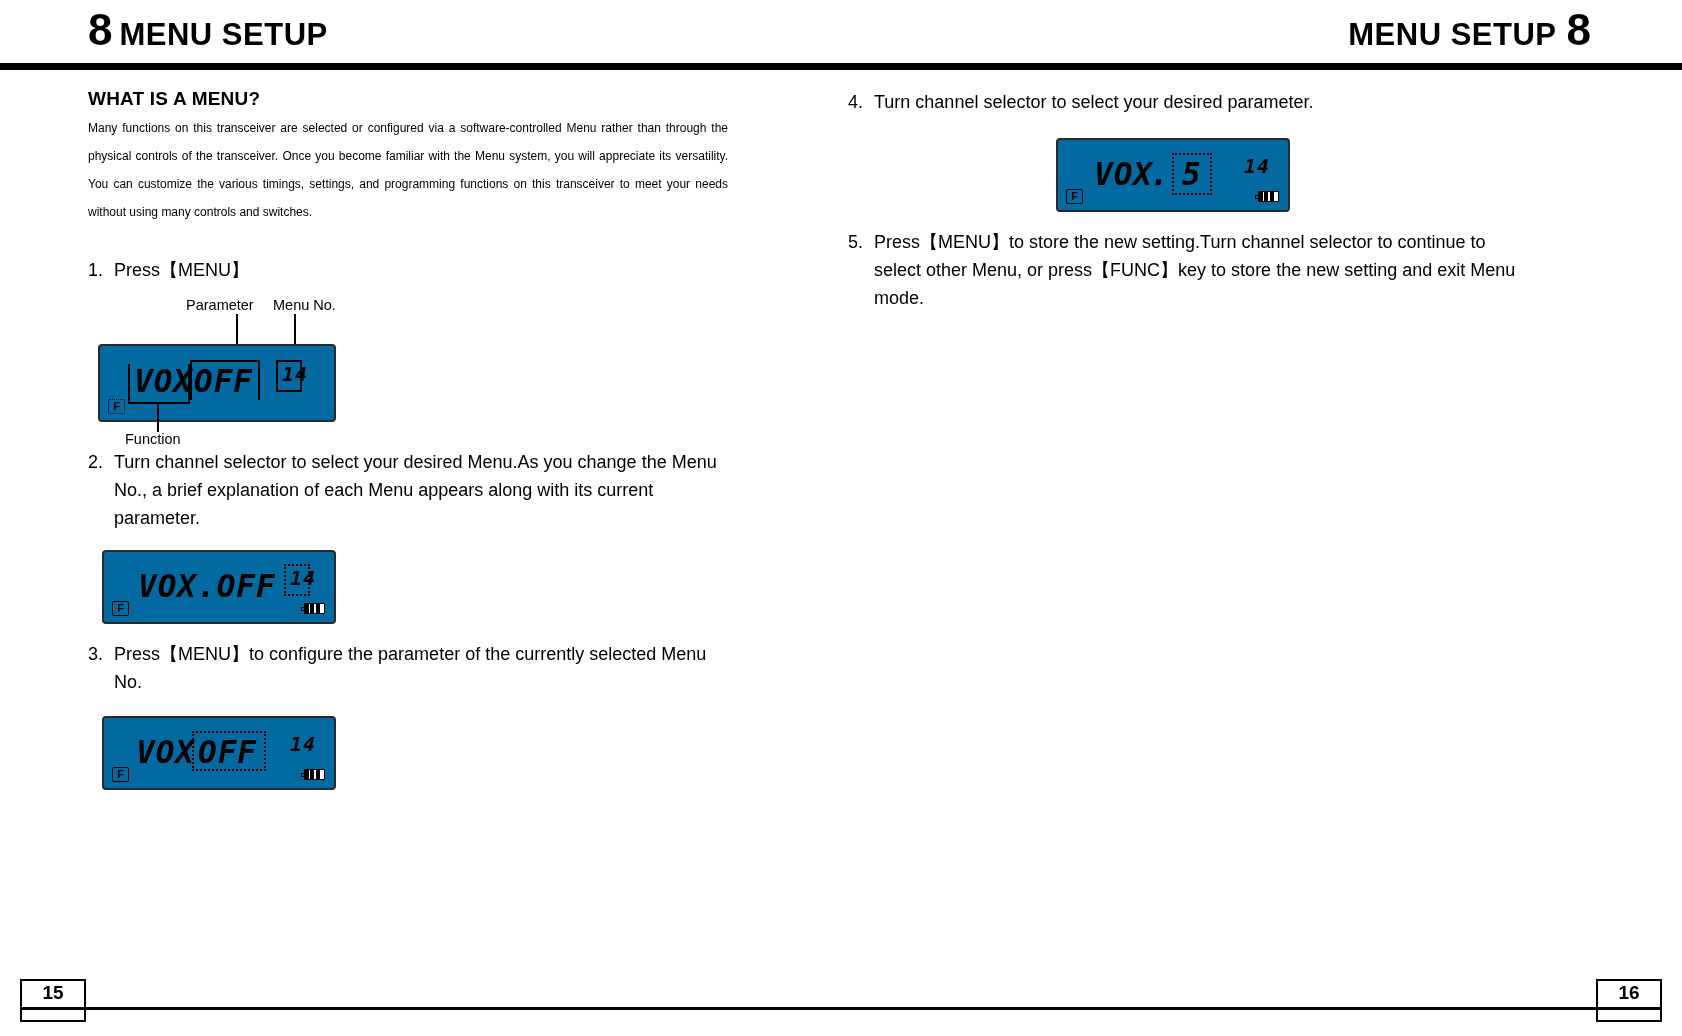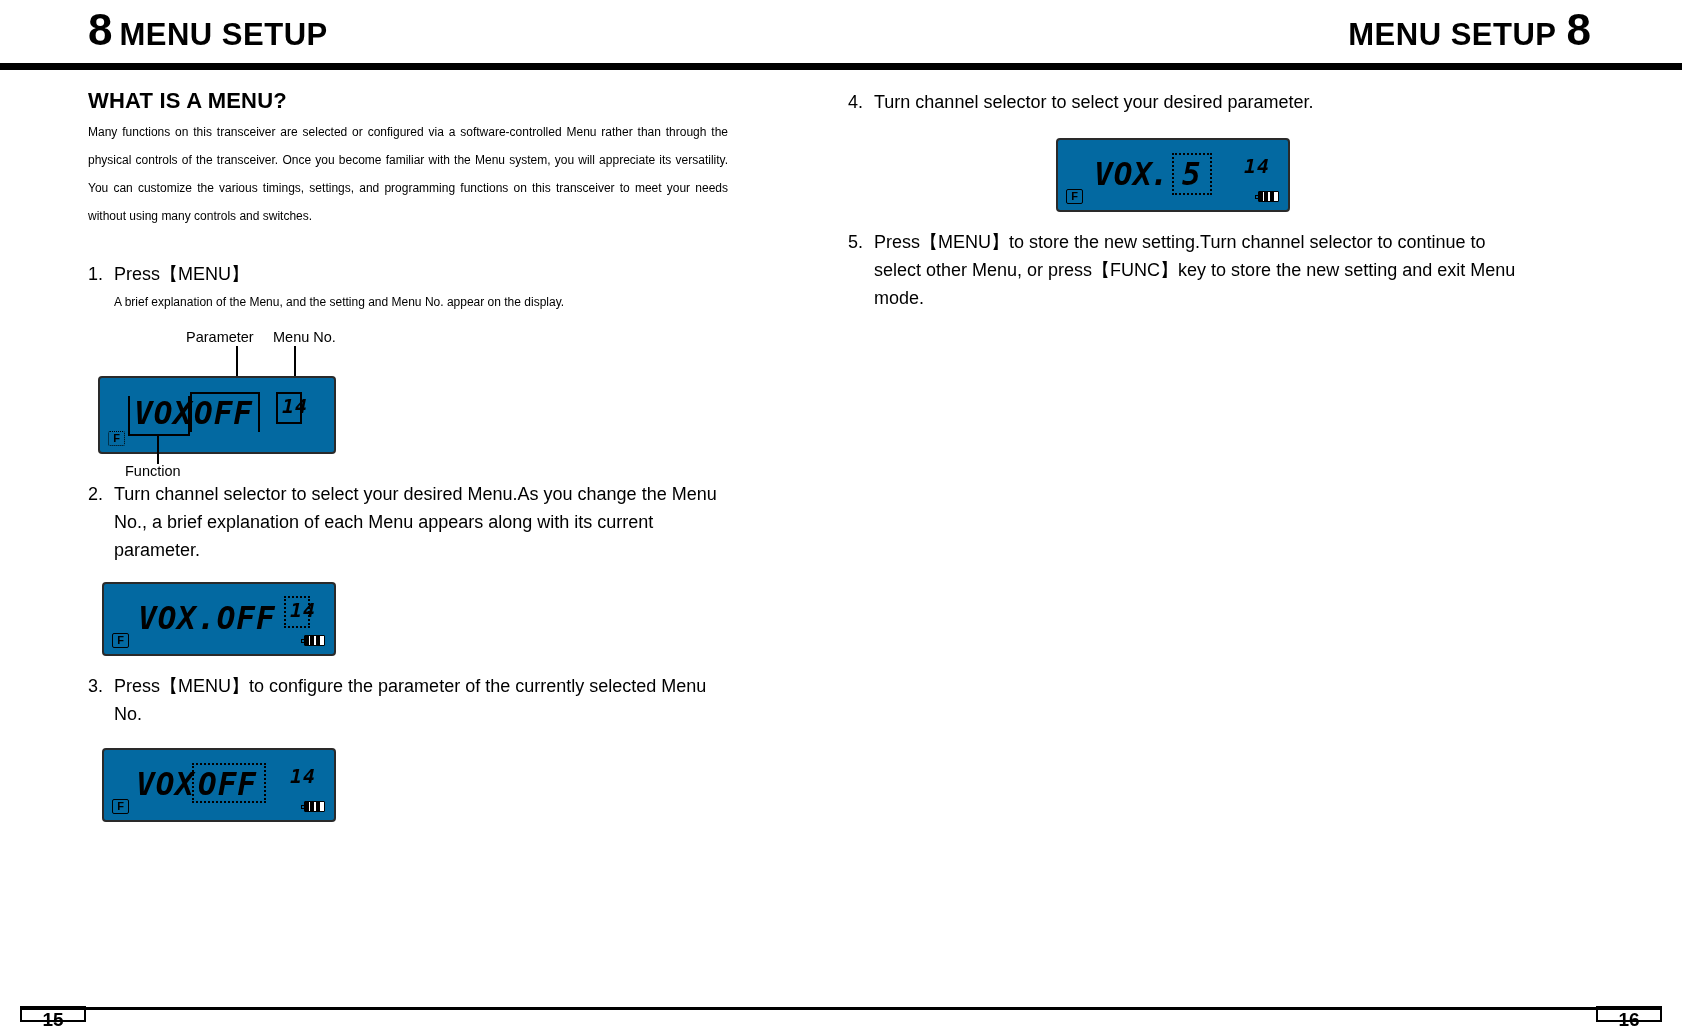--- a/index.html
+++ b/index.html
@@ -63,21 +63,21 @@
 
   
   .col {
     position: absolute;
     top: 88px;
   }
   .col-left  { left: 88px;  width: 640px; }
   .col-right { left: 848px; width: 672px; }
 
   h2.sec-title {
-    font-size: 22px;
+    font-size: 19px;
     font-weight: bold;
     margin: 0 0 4px 0;
     letter-spacing: 0.2px;
   }
   .spacer-lg { height: 30px; }
 
   p.body {
     font-size: 12px;
     line-height: 28px;
     margin: 0;
@@ -197,21 +197,21 @@
     position: absolute;
     width: 1.6px;
     background: #000;
   }
 
   
   .pagenum {
     position: absolute;
     bottom: 14px;
     width: 66px;
-    height: 16px;
+    height: 43px;
     border: 2.5px solid #000;
     box-sizing: border-box;
     font-size: 19px;
     font-weight: bold;
     line-height: 23px;
     text-align: center;
   }
   .pagenum-left  { left: 20px; }
   .pagenum-right { right: 20px; }
   .pagenum-rule {
@@ -242,21 +242,20 @@
   <h2 class="sec-title">WHAT IS A MENU?</h2>
   <p class="body">Many functions on this transceiver are selected or configured via a software-controlled Menu rather than through the physical controls of the transceiver. Once you become familiar with the Menu system, you will appreciate its versatility. You can customize the various timings, settings, and programming functions on this transceiver to meet your needs without using many controls and switches.</p>
 
   <div class="spacer-lg"></div>
 
 
   <div class="step">
     <span class="num">1.</span>
     <span class="txt">Press【MENU】</span>
   </div>
-  <p class="body" style="padding-left:26px;">A brief explanation of the Menu, and the setting and Menu No. appear on the display.</p>
 
   <div class="lcd-wrap" style="height:150px; margin-top:10px;">
 
     <span class="callout" style="left:98px; top:4px;">Parameter</span>
     <span class="leader" style="left:148px; top:20px; height:32px;"></span>
 
     <span class="callout" style="left:185px; top:4px;">Menu No.</span>
     <span class="leader" style="left:206px; top:20px; height:32px;"></span>
 
     <div class="lcd lcd-lg" style="position:absolute; left:10px; top:50px;">

